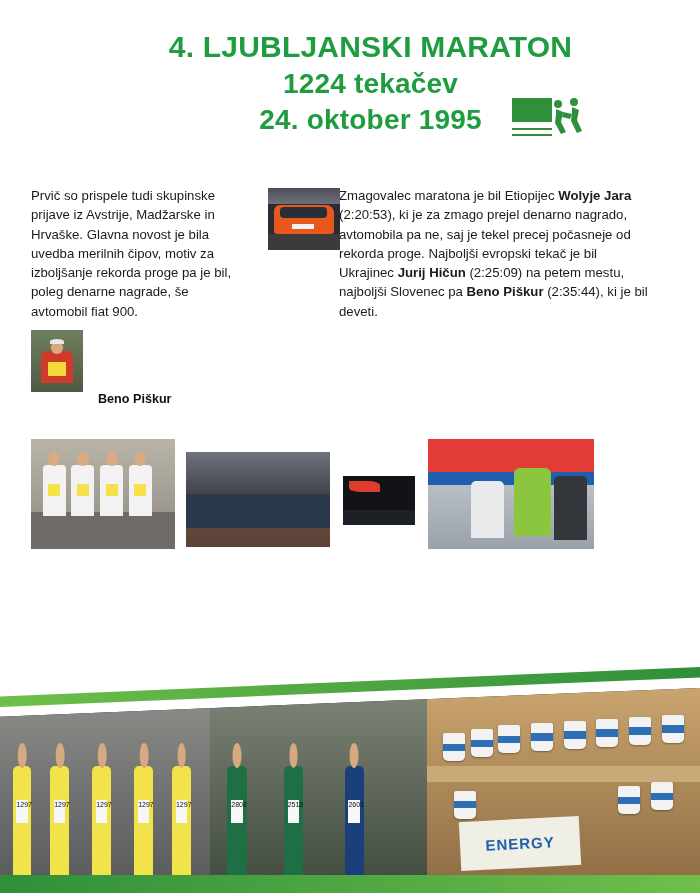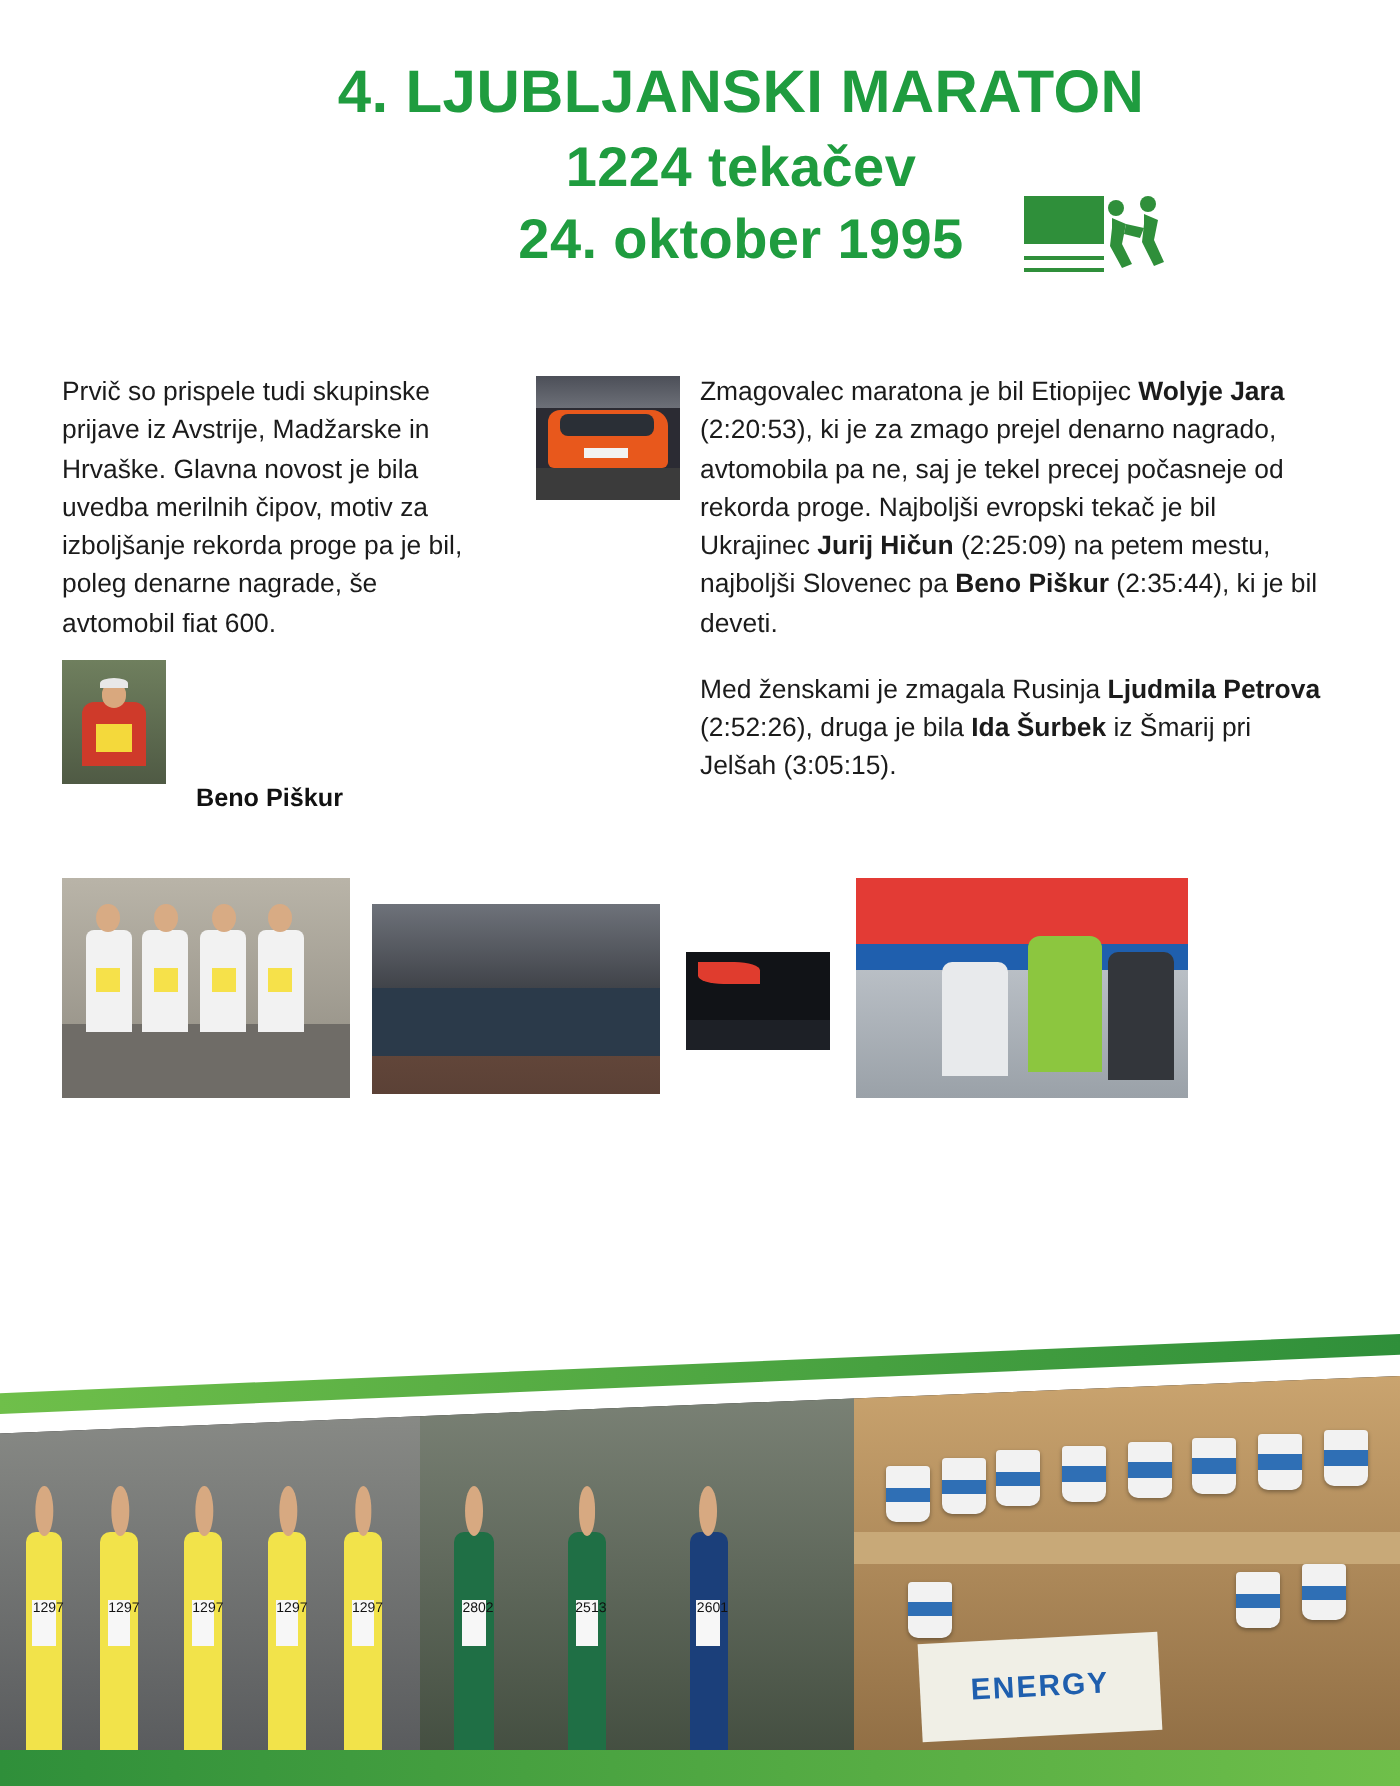--- a/index.html
+++ b/index.html
@@ -54,21 +54,21 @@
     position: absolute;
     left: 31px;
     top: 186px;
     width: 215px;
     font-size: 13.2px;
     line-height: 1.46;
     color: #1b1b1b;
   }
   .col-right {
     position: absolute;
-    left: 350px;
+    left: 339px;
     top: 186px;
     width: 312px;
     font-size: 13.2px;
     line-height: 1.46;
     color: #1b1b1b;
   }
   .col-right p {
     margin: 0 0 14px 0;
   }
   .col-left p {
@@ -197,29 +197,26 @@
   <g fill="#2f8f3a">
     <circle cx="46" cy="12" r="4"></circle>
     <path d="M44 17 l7 3 l-2 10 l5 10 l-5 2 l-6 -11 l1 -9 z"></path>
     <path d="M51 20 l9 2 l-2 5 l-8 -2 z"></path>
     <circle cx="62" cy="10" r="4"></circle>
     <path d="M60 15 l7 3 l-2 10 l5 11 l-5 2 l-6 -12 l1 -9 z"></path>
   </g>
 </svg>
 
 <div class="col-left">
-  <p>Prvič so prispele tudi skupinske prijave iz Avstrije, Madžarske in Hrvaške. Glavna novost je bila uvedba merilnih čipov, motiv za izboljšanje rekorda proge pa je bil, poleg denarne nagrade, še avtomobil fiat 600.</p>
+  <p>Prvič so prispele tudi skupinske prijave iz Avstrije, Madžarske in Hrvaške. Glavna novost je bila uvedba merilnih čipov, motiv za izboljšanje rekorda proge pa je bil, poleg denarne nagrade, še avtomobil fiat 900.</p>
 </div>
 
 <div class="col-right">
   <p>
     <span>Zmagovalec maratona je bil Etiopijec </span><b>Wolyje Jara</b><span> (2:20:53), ki je za zmago prejel denarno nagrado, avtomobila pa ne, saj je tekel precej počasneje od rekorda proge. Najboljši evropski tekač je bil Ukrajinec </span><b>Jurij Hičun</b><span> (2:25:09) na petem mestu, najboljši Slovenec pa </span><b>Beno Piškur</b><span> (2:35:44), ki je bil deveti.</span>
-  </p>
-  <p>
-    <span>Med ženskami je zmagala Rusinja </span><b>Ljudmila Petrova</b><span> (2:52:26), druga je bila </span><b>Ida Šurbek</b><span> iz Šmarij pri Jelšah (3:05:15).</span>
   </p>
 </div>
 
 <div class="photo ph-car">
   <div class="car-sky"></div>
   <div class="car-road"></div>
   <div class="car-body"></div>
   <div class="car-win"></div>
   <div class="car-plate"></div>
 </div>

